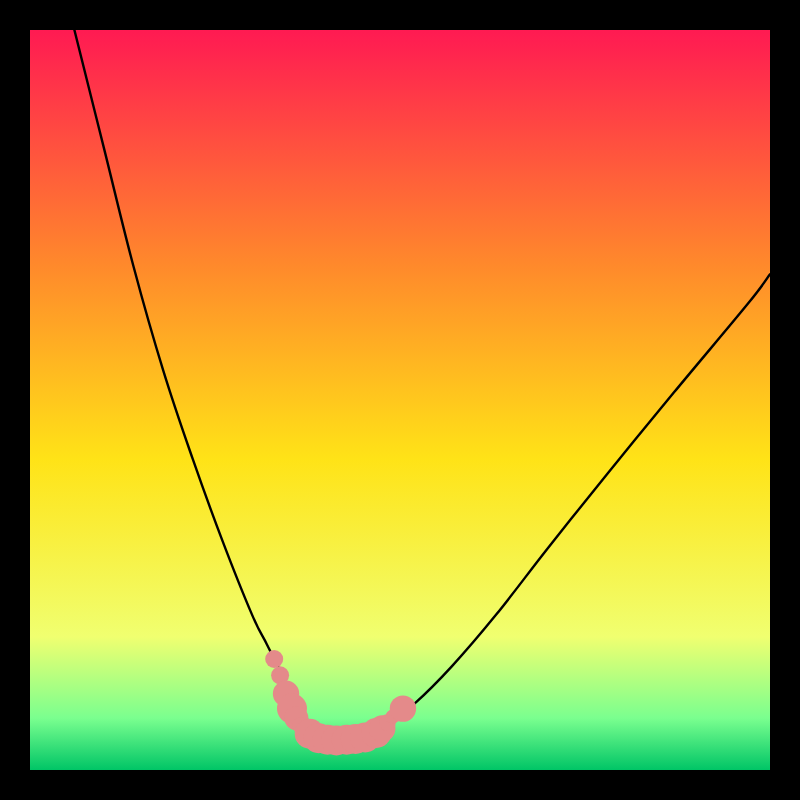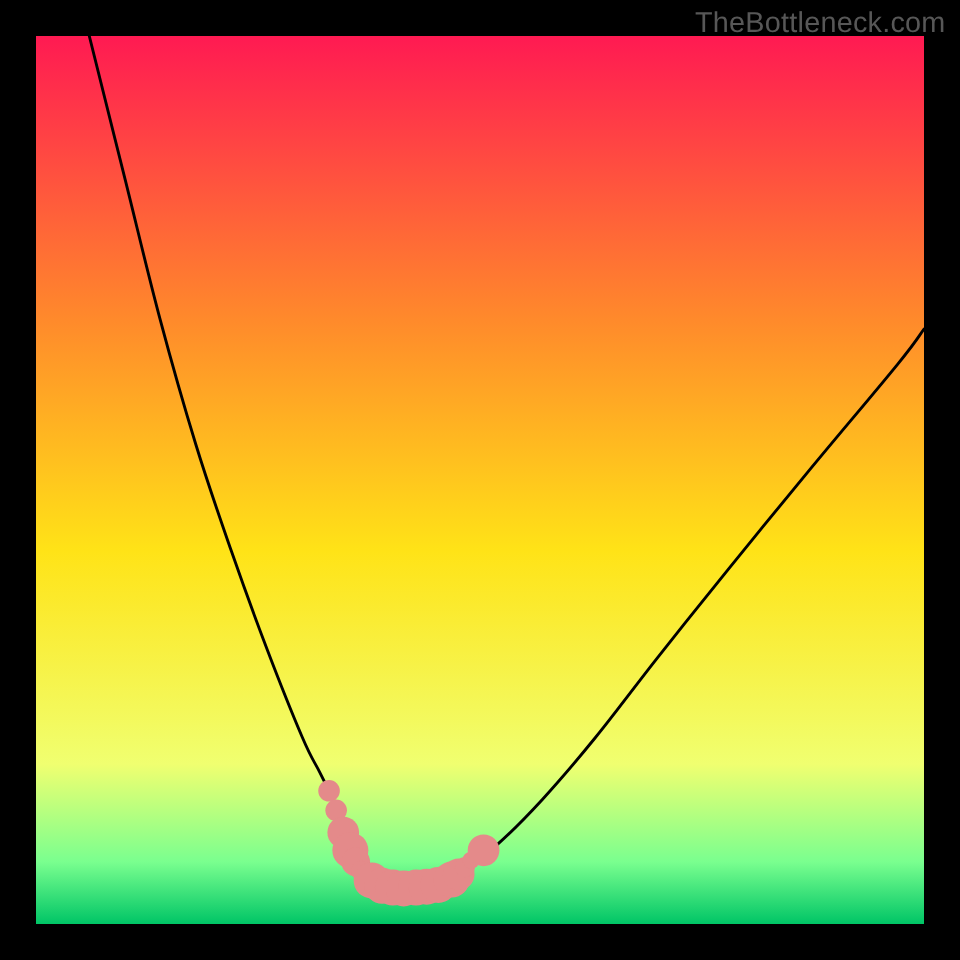--- a/index.html
+++ b/index.html
@@ -27,21 +27,20 @@
     top: 30px;
     width: 740px;
     height: 740px;
   }
   .plot svg { display: block; }
 </style>
 </head>
 <body>
 
 <div class="frame">
-  <div class="watermark">TheBottleneck.com</div>
   <div class="plot">
     <svg id="chart-svg" width="740" height="740" viewBox="0 0 740 740" preserveAspectRatio="none">
       <defs>
         <linearGradient id="bg" x1="0" y1="0" x2="0" y2="1">
           <stop id="g0" offset="0%" stop-color="#ff1a52"></stop>
           <stop id="g1" offset="32%" stop-color="#ff8a2b"></stop>
           <stop id="g2" offset="58%" stop-color="#ffe317"></stop>
           <stop id="g3" offset="82%" stop-color="#f0ff70"></stop>
           <stop id="g4" offset="93%" stop-color="#7aff8f"></stop>
           <stop id="g5" offset="100%" stop-color="#00c566"></stop>

